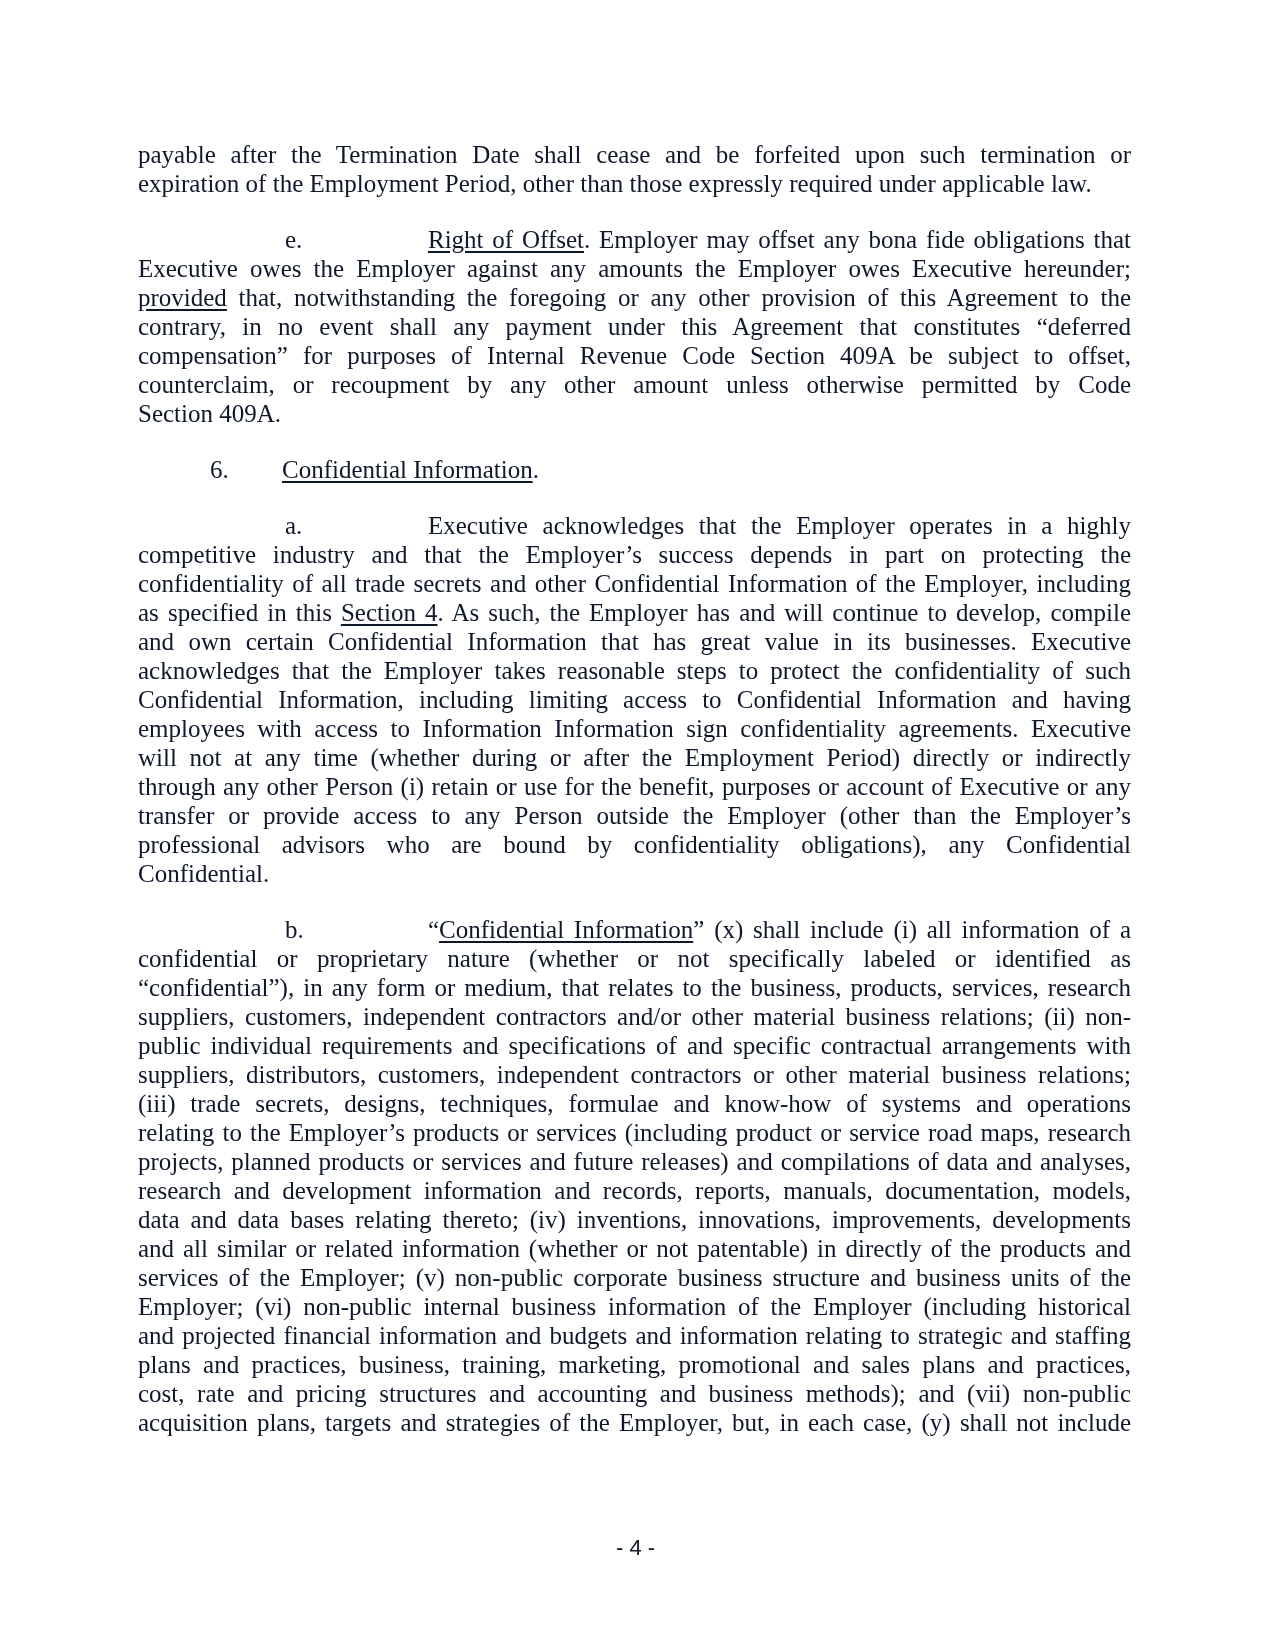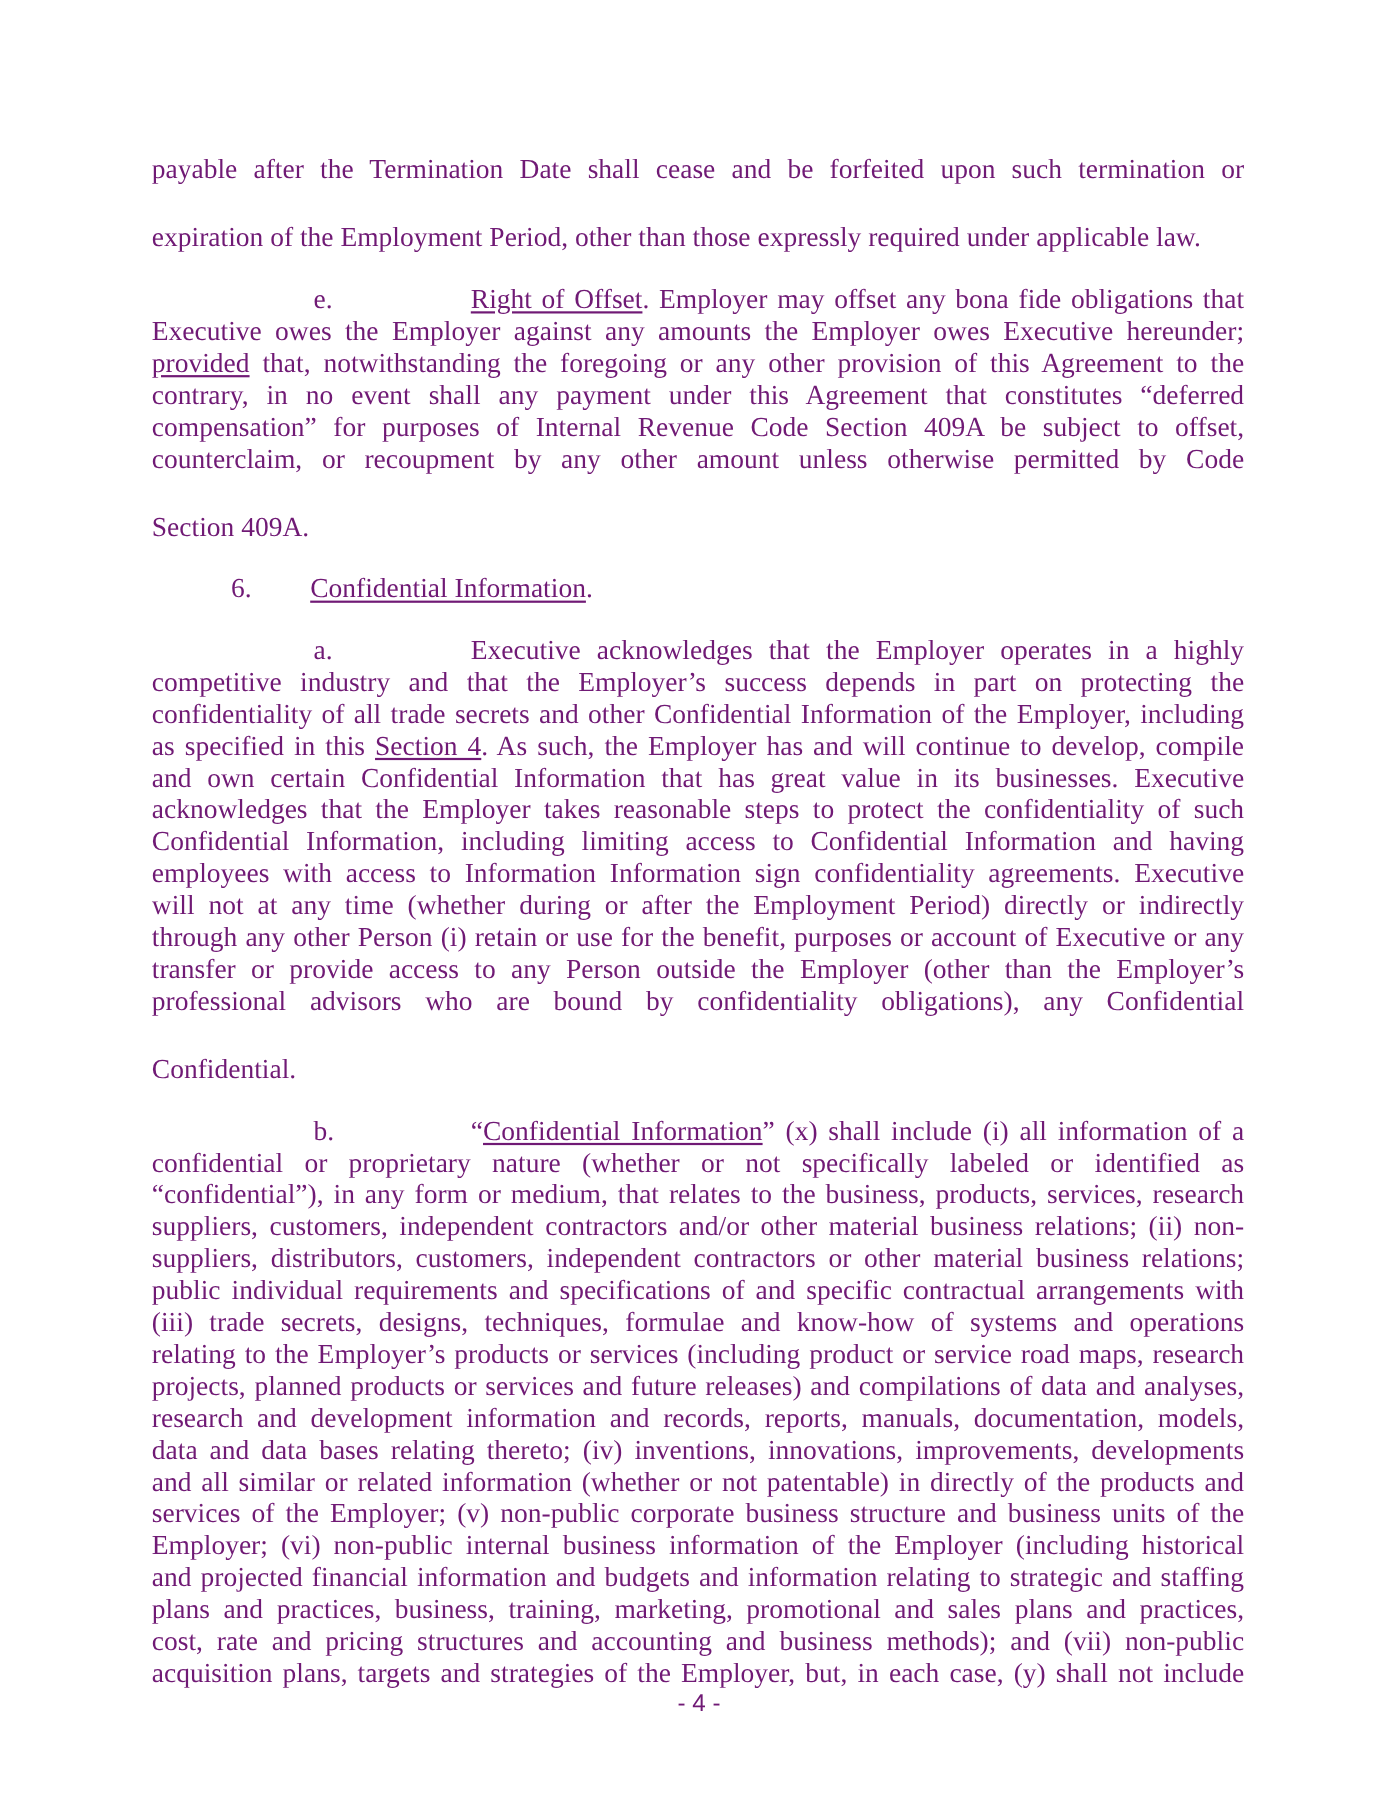--- a/index.html
+++ b/index.html
@@ -1,26 +1,26 @@
 <!DOCTYPE html>
 <html><head>
 <meta charset="utf-8">
 <style>
   html, body { margin: 0; padding: 0; background: #ffffff; }
   body { width: 1271px; height: 1638px; position: relative; overflow: hidden; }
   .page {
     position: absolute; left: 0; top: 0; width: 1271px; height: 1386px; background: #ffffff;
-    font-family: "Liberation Serif", "DejaVu Serif", serif; color: #701a75; font-size: 25px;
+    font-family: "Liberation Serif", "DejaVu Serif", serif; color: #0f172a; font-size: 25px;
   }
   .text-block { position: absolute; left: 138px; width: 993px; }
   .line {
     height: 29px; line-height: 29px; white-space: nowrap;
     text-align: justify; text-align-last: justify; overflow: hidden;
   }
-  .line.last { text-align-last: left; margin-top: 33px; }
+  .line.last { text-align-last: left; }
   .gap { height: 27px; }
   .u { text-decoration: underline; text-underline-offset: 3px; }
   .tab-e { display: inline-block; width: 143px; text-align: left; }
   .indent-para { padding-left: 147px; }
   .heading-line { padding-left: 72px; text-align-last: left; }
   .heading-num { display: inline-block; width: 72px; }
   .footer {
     position: absolute; left: 0; width: 1271px; top: 1535px; text-align: center;
     font-family: "Liberation Sans", "DejaVu Sans", sans-serif; font-size: 22px;
   }
@@ -70,22 +70,22 @@
       <div class="line last">Confidential.</div>
     </div>
 
     <div class="gap"></div>
 
     <div>
       <div class="line indent-para"><span class="tab-e">b.</span><span>“</span><span class="u">Confidential Information</span><span>” (x) shall include (i) all information of a</span></div>
       <div class="line">confidential or proprietary nature (whether or not specifically labeled or identified as</div>
       <div class="line">“confidential”), in any form or medium, that relates to the business, products, services, research</div>
       <div class="line">suppliers, customers, independent contractors and/or other material business relations; (ii) non-</div>
+      <div class="line">public individual requirements and specifications of and specific contractual arrangements with</div>
       <div class="line">suppliers, distributors, customers, independent contractors or other material business relations;</div>
-      <div class="line">public individual requirements and specifications of and specific contractual arrangements with</div>
       <div class="line">(iii) trade secrets, designs, techniques, formulae and know-how of systems and operations</div>
       <div class="line">relating to the Employer’s products or services (including product or service road maps, research</div>
       <div class="line">projects, planned products or services and future releases) and compilations of data and analyses,</div>
       <div class="line">research and development information and records, reports, manuals, documentation, models,</div>
       <div class="line">data and data bases relating thereto; (iv) inventions, innovations, improvements, developments</div>
       <div class="line">and all similar or related information (whether or not patentable) in directly of the products and</div>
       <div class="line">services of the Employer; (v) non-public corporate business structure and business units of the</div>
       <div class="line">Employer; (vi) non-public internal business information of the Employer (including historical</div>
       <div class="line">and projected financial information and budgets and information relating to strategic and staffing</div>
       <div class="line">plans and practices, business, training, marketing, promotional and sales plans and practices,</div>

